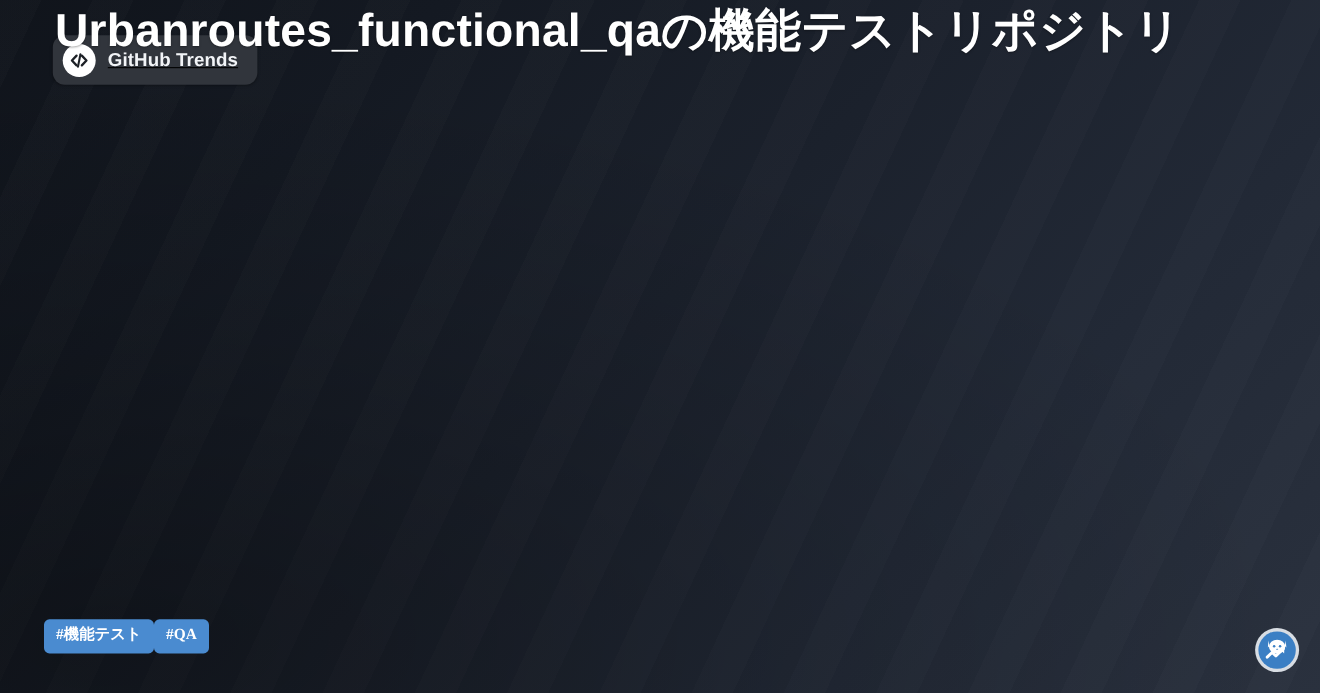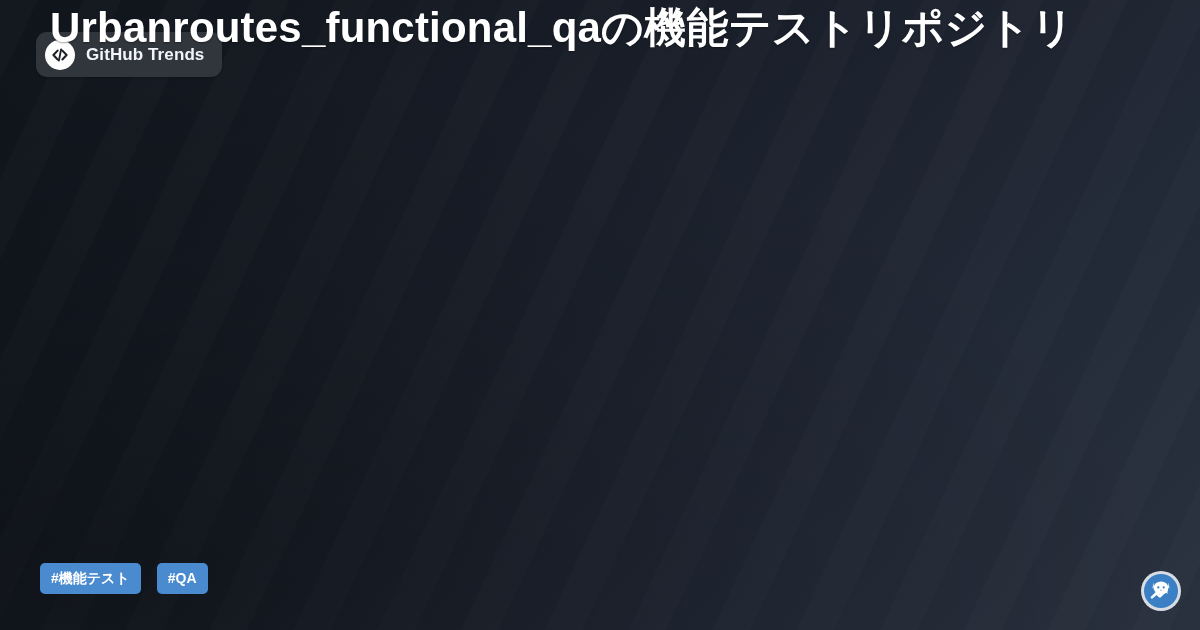--- a/index.html
+++ b/index.html
@@ -47,30 +47,31 @@
     background: radial-gradient(
       120% 110% at 8% 92%,
       rgba(0,0,0,0.35) 0%,
       rgba(0,0,0,0.12) 45%,
       rgba(0,0,0,0.00) 75%);
   }
 
   
   #brand-pill {
     position: absolute;
-    left: 36px;
+    left: 48px;
     top: 32px;
     height: 45px;
     display: flex;
     align-items: center;
     gap: 11px;
     padding: 0 18px 0 9px;
     background: #31353c;
     border-radius: 11px;
     box-shadow: 0 1px 2px rgba(0,0,0,0.25);
+    text-decoration: underline;
   }
   #brand-icon {
     width: 30px;
     height: 30px;
     border-radius: 50%;
     background: #ffffff;
     display: flex;
     align-items: center;
     justify-content: center;
     flex: none;
@@ -106,21 +107,22 @@
     text-shadow: 0 1px 2px rgba(0,0,0,0.35);
   }
 
   
   #tag-row {
     position: absolute;
     left: 40px;
     bottom: 36px;
     display: flex;
     align-items: flex-end;
-    gap: 16px;
+    gap: 0;
+    font-family: Liberation Serif, serif;
   }
   .tag {
     background: #4a8bd0;
     color: #ffffff;
     font-size: 14px;
     font-weight: bold;
     line-height: 1;
     padding: 8px 11px 9px;
     border-radius: 5px;
     white-space: nowrap;

